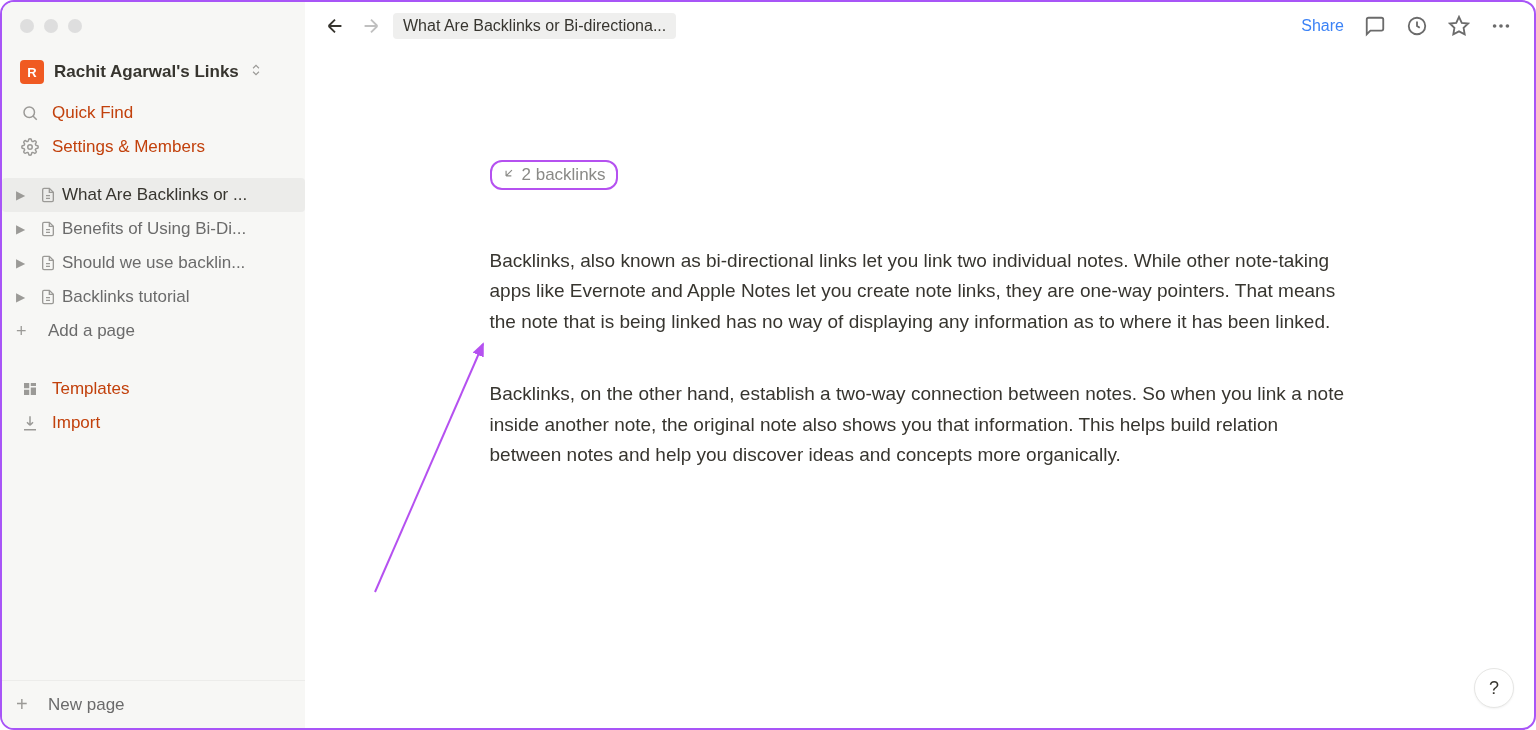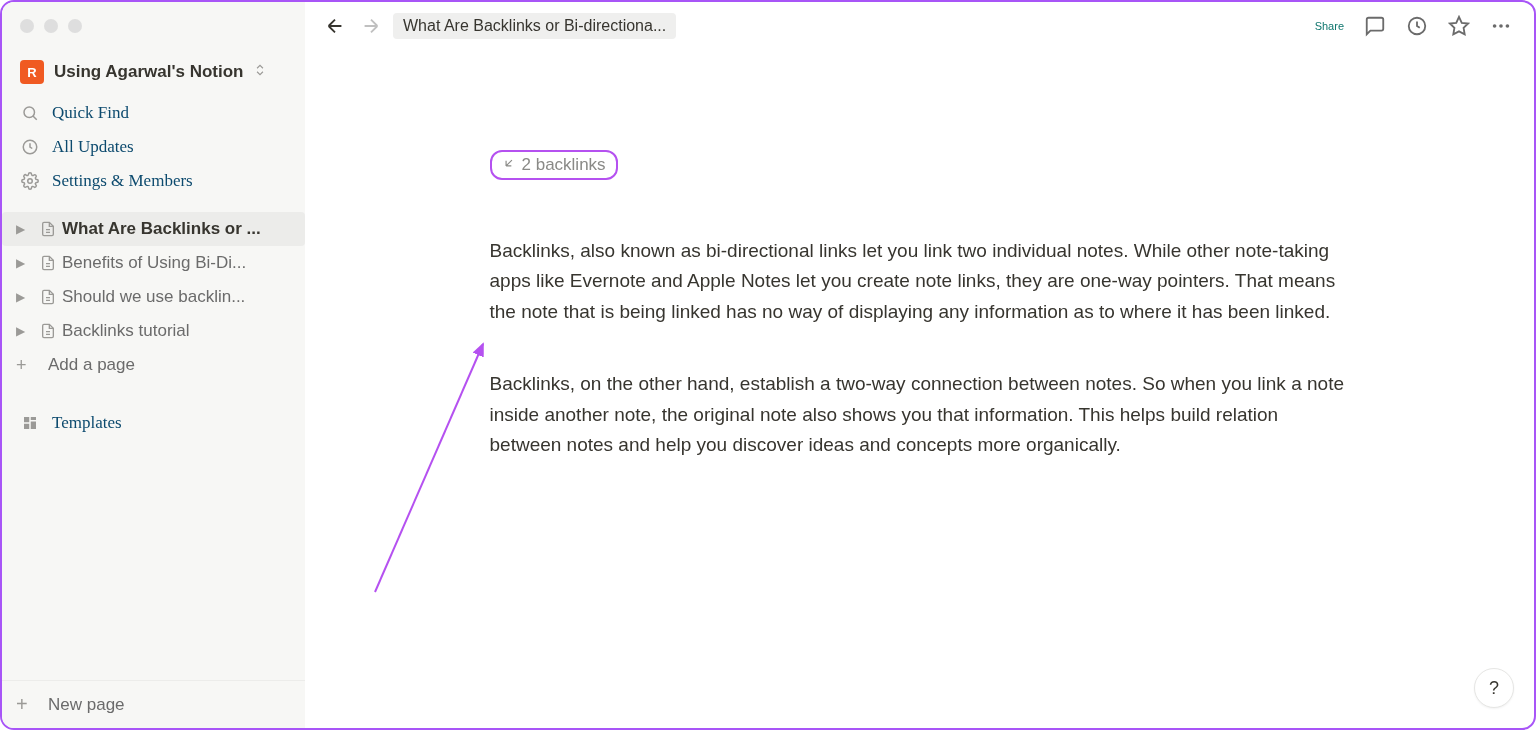--- a/index.html
+++ b/index.html
@@ -63,40 +63,40 @@
     display: flex; align-items: center;
     height: 34px;
     padding: 0 12px;
     gap: 12px;
     color: #6b6b6b;
     font-size: 17px;
     cursor: pointer;
     border-radius: 4px;
   }
   .nav-item .icon { width: 20px; height:20px; display:flex; align-items:center; justify-content:center; color:#9b9a97; }
-  .nav-item .label { color: #0c4a6e; font-family: Liberation Serif, serif; }
+  .nav-item .label { color: #c2410c; }
 
   .pages-section { margin-top: 12px; }
   .page-item {
     display:flex; align-items:center;
     height: 34px;
     padding: 0 8px 0 14px;
     cursor:pointer;
     border-radius: 4px;
     gap: 4px;
   }
   .page-item.active { background: #ececea; }
   .page-item .toggle { color:#9b9a97; width:18px; font-size:12px; }
   .page-item .page-icon { width:20px; color:#9b9a97; display:flex; align-items:center; justify-content:center; }
   .page-item .page-label {
     font-size: 17px; color:#6b6b6b;
     white-space: nowrap; overflow:hidden; text-overflow:ellipsis;
     max-width: 210px;
   }
-  .page-item.active .page-label { color:#37352f; font-weight:700; }
+  .page-item.active .page-label { color:#37352f; font-weight:400; }
 
   .add-page {
     display:flex; align-items:center;
     height:34px; padding:0 14px; gap:12px;
     color:#6b6b6b; font-size:17px; cursor:pointer;
   }
   .add-page .plus { color:#9b9a97; font-size:18px; font-weight:400; width:20px;}
 
   .bottom-nav { margin-top: 22px; }
   .sidebar-spacer { flex:1; }
@@ -117,37 +117,38 @@
   .topbar .nav-arrow.disabled { color:#c0c0c0; cursor:default; }
   .breadcrumb-pill {
     background:#efefee; border-radius:4px;
     padding: 4px 10px;
     font-size:16px; color:#37352f;
     white-space:nowrap; overflow:hidden; text-overflow:ellipsis;
     max-width: 320px;
   }
   .topbar-spacer { flex:1; }
   .topbar .tb-item { display:flex; align-items:center; justify-content:center; width:34px; height:34px; color:#6b6b6b; cursor:pointer; border-radius:4px;}
-  .topbar .share-text { font-size:11px; color:#0f766e; padding:0 6px; cursor:pointer; }
+  .topbar .share-text { font-size:16px; color:#3b82f6; padding:0 6px; cursor:pointer; }
 
   .content-scroll { flex:1; overflow:auto; }
   .content {
     max-width: 920px;
     margin: 0 auto;
     padding: 100px 30px 60px 30px;
   }
   .page-title {
     font-size: 49px;
     font-weight: 700;
     line-height: 1.22;
     letter-spacing: -0.5px;
     color:#37352f;
   }
   .backlinks-pill {
     display:inline-flex; align-items:center; gap:6px;
+    margin-top: 10px;
     padding: 3px 10px;
     border: 2px solid #b551f0;
     border-radius: 12px;
     color:#8a8a87;
     font-size: 17px;
     cursor:pointer;
   }
   .body-text {
     margin-top: 56px;
     font-size: 19px;
@@ -176,46 +177,37 @@
 
   <aside class="sidebar">
     <div class="titlebar">
       <div class="traffic-dot"></div>
       <div class="traffic-dot"></div>
       <div class="traffic-dot"></div>
     </div>
 
     <div class="workspace-switcher">
       <div class="ws-icon">R</div>
-      <div class="ws-name">Using Agarwal's Notion</div>
+      <div class="ws-name">Rachit Agarwal's Links</div>
       <div class="ws-chev">
         <svg width="14" height="14" viewBox="0 0 24 24" fill="none" stroke="currentColor" stroke-width="2">
             <path d="M7 9l5-5 5 5M7 15l5 5 5-5"></path>
           </svg>
       </div>
     </div>
 
     <div class="nav-section">
       <div class="nav-item">
         <span class="icon">
           <svg width="18" height="18" viewBox="0 0 24 24" fill="none" stroke="currentColor" stroke-width="2">
               <circle cx="11" cy="11" r="7"></circle>
               <path d="M21 21l-5-5"></path>
             </svg>
         </span>
         <span class="label">Quick Find</span>
-      </div>
-      <div class="nav-item">
-        <span class="icon">
-          <svg width="18" height="18" viewBox="0 0 24 24" fill="none" stroke="currentColor" stroke-width="2">
-              <circle cx="12" cy="12" r="9"></circle>
-              <path d="M12 7v5l3 2"></path>
-            </svg>
-        </span>
-        <span class="label">All Updates</span>
       </div>
       <div class="nav-item">
         <span class="icon">
           <svg width="18" height="18" viewBox="0 0 24 24" fill="none" stroke="currentColor" stroke-width="2">
               <circle cx="12" cy="12" r="3"></circle>
               <path d="M19.4 15a1.7 1.7 0 0 0 .34 1.87l.06.06a2 2 0 1 1-2.83 2.83l-.06-.06a1.7 1.7 0 0 0-1.87-.34 1.7 1.7 0 0 0-1 1.56V21a2 2 0 1 1-4 0v-.09a1.7 1.7 0 0 0-1-1.56 1.7 1.7 0 0 0-1.87.34l-.06.06a2 2 0 1 1-2.83-2.83l.06-.06a1.7 1.7 0 0 0 .34-1.87 1.7 1.7 0 0 0-1.56-1H3a2 2 0 1 1 0-4h.09a1.7 1.7 0 0 0 1.56-1 1.7 1.7 0 0 0-.34-1.87l-.06-.06a2 2 0 1 1 2.83-2.83l.06.06a1.7 1.7 0 0 0 1.87.34H9a1.7 1.7 0 0 0 1-1.56V3a2 2 0 1 1 4 0v.09a1.7 1.7 0 0 0 1 1.56 1.7 1.7 0 0 0 1.87-.34l.06-.06a2 2 0 1 1 2.83 2.83l-.06.06a1.7 1.7 0 0 0-.34 1.87V9a1.7 1.7 0 0 0 1.56 1H21a2 2 0 1 1 0 4h-.09a1.7 1.7 0 0 0-1.56 1z"></path>
             </svg>
         </span>
         <span class="label">Settings &amp; Members</span>
       </div>
@@ -270,20 +262,28 @@
     </div>
 
     <div class="nav-section bottom-nav">
       <div class="nav-item">
         <span class="icon">
           <svg width="18" height="18" viewBox="0 0 24 24" fill="currentColor">
               <path d="M4 4h7v7H4zM13 4h7v4h-7zM13 10h7v10h-7zM4 13h7v7H4z"></path>
             </svg>
         </span>
         <span class="label">Templates</span>
+      </div>
+      <div class="nav-item">
+        <span class="icon">
+          <svg width="18" height="18" viewBox="0 0 24 24" fill="none" stroke="currentColor" stroke-width="2">
+              <path d="M12 3v12m0 0l-4-4m4 4l4-4M4 21h16"></path>
+            </svg>
+        </span>
+        <span class="label">Import</span>
       </div>
     </div>
 
     <div class="sidebar-spacer"></div>
 
     <div class="new-page-footer">
       <span class="plus" style="color:#9b9a97;font-size:20px;width:20px;">+</span>
       <span>New page</span>
     </div>
   </aside>

